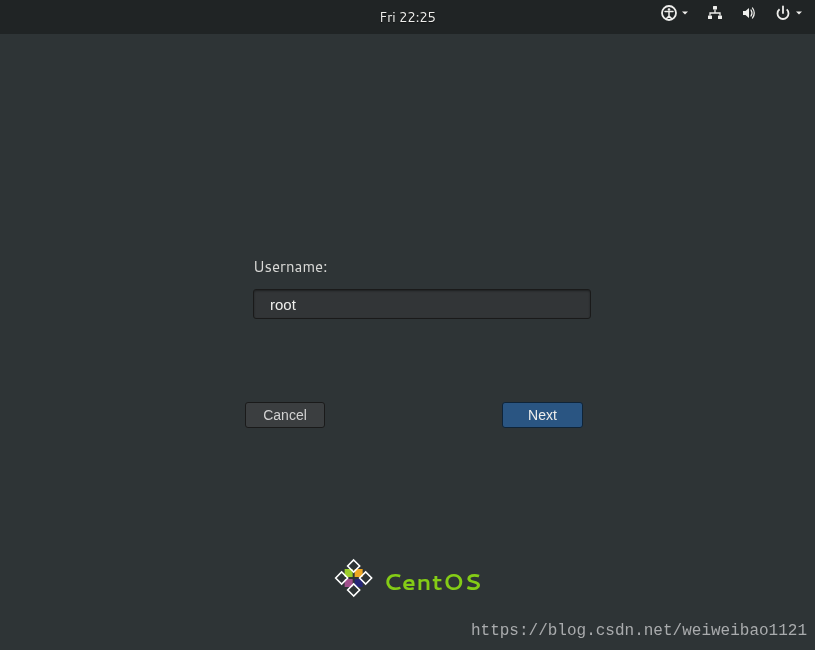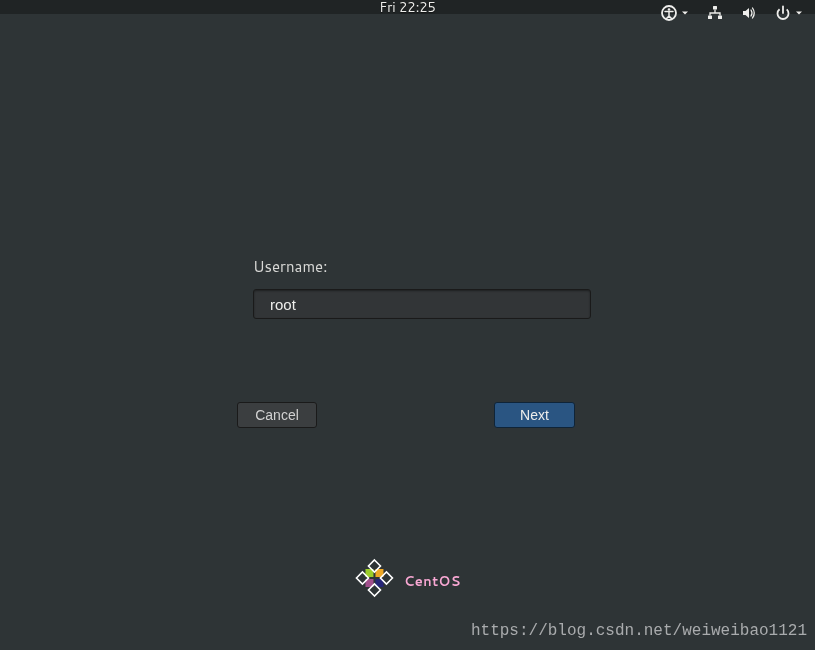--- a/index.html
+++ b/index.html
@@ -14,21 +14,21 @@
       font-family: "Cantarell", "Helvetica Neue", sans-serif;
       color: #d1d1d1;
       position: relative;
       overflow: hidden;
     }
     .topbar {
       position: absolute;
       top: 0;
       left: 0;
       right: 0;
-      height: 14px;
+      height: 34px;
       background: rgba(0,0,0,0.3);
       display: flex;
       align-items: center;
       justify-content: center;
     }
     .clock {
       font-size: 13px;
       font-weight: 500;
       color: #eeeeec;
       text-shadow: 0 1px 1px rgba(0,0,0,0.5);
@@ -82,21 +82,21 @@
       border: 1px solid #1a1a1a;
       border-radius: 3px;
       padding: 0 16px;
       color: #eeeeec;
       font-size: 15px;
       outline: none;
       box-shadow: inset 0 1px 2px rgba(0,0,0,0.4);
     }
     .button-row {
       position: absolute;
-      left: 237px;
+      left: 245px;
       top: 402px;
       width: 338px;
       display: flex;
       justify-content: space-between;
     }
     .btn {
       width: 80px;
       height: 26px;
       border-radius: 3px;
       font-size: 14px;
@@ -123,23 +123,23 @@
       top: 558px;
       display: flex;
       align-items: center;
       gap: 10px;
     }
     .centos-logo {
       width: 40px;
       height: 40px;
     }
     .brand-text {
-      font-size: 13px;
+      font-size: 23px;
       font-weight: 600;
-      color: #f9a8d4;
+      color: #84cc16;
       letter-spacing: 0.5px;
     }
     .watermark {
       position: absolute;
       right: 8px;
       bottom: 10px;
       font-size: 16px;
       color: #a9abad;
       font-family: Liberation Mono, monospace;
     }

